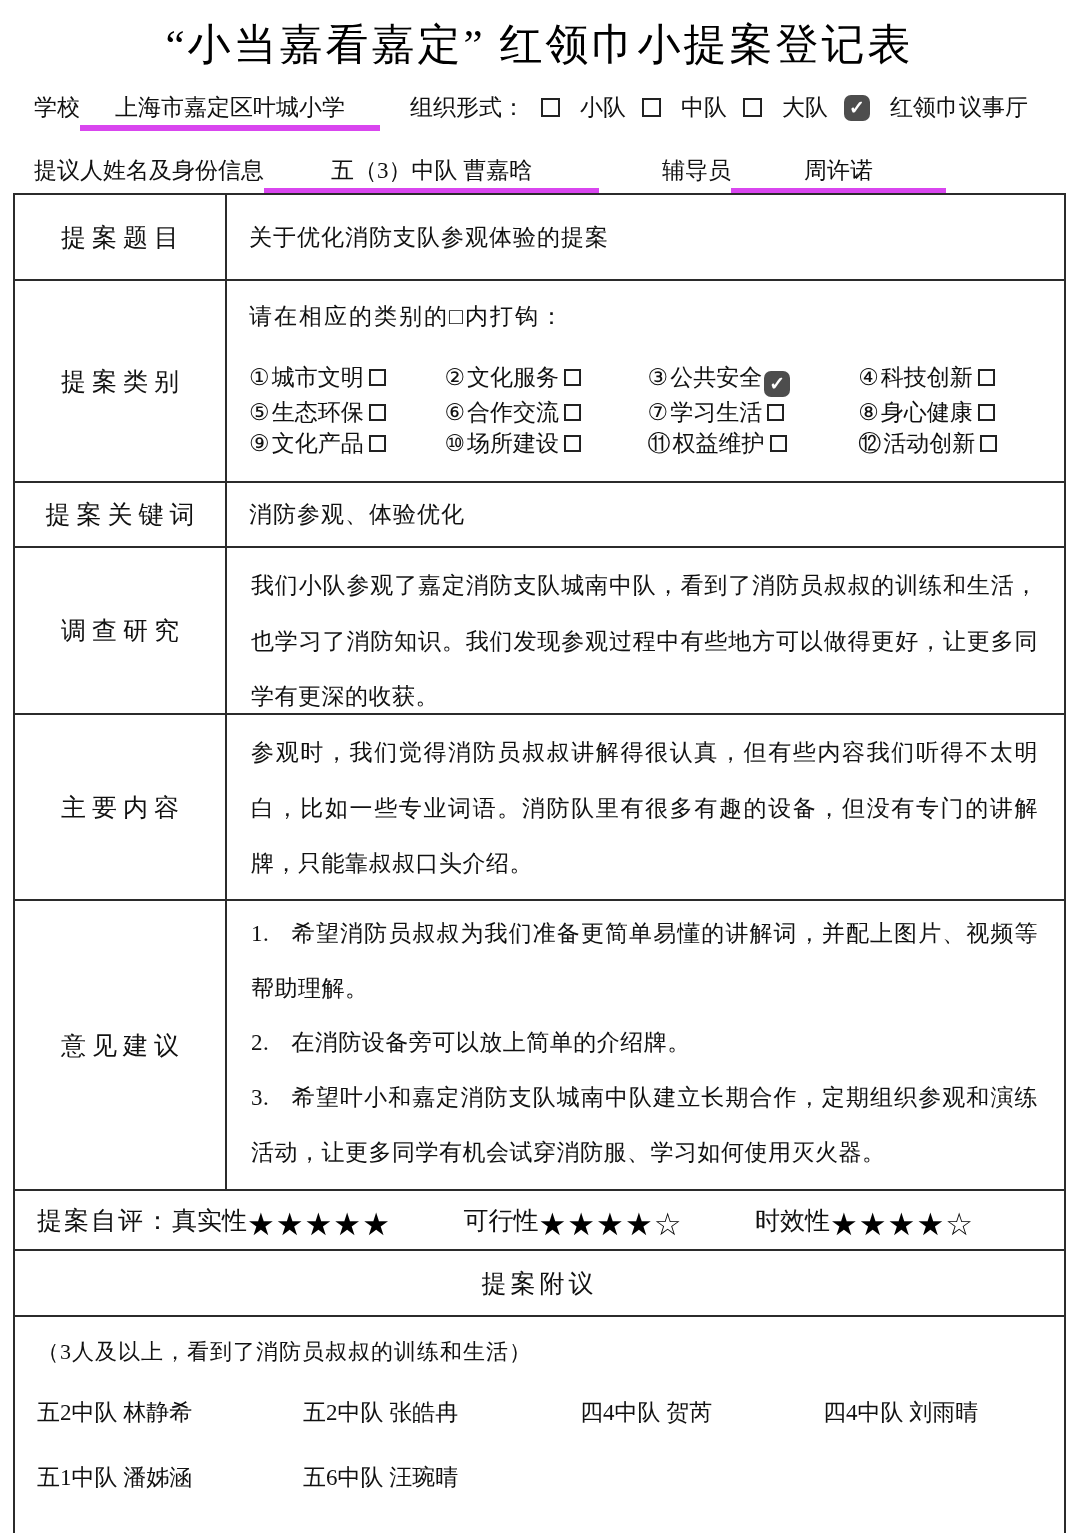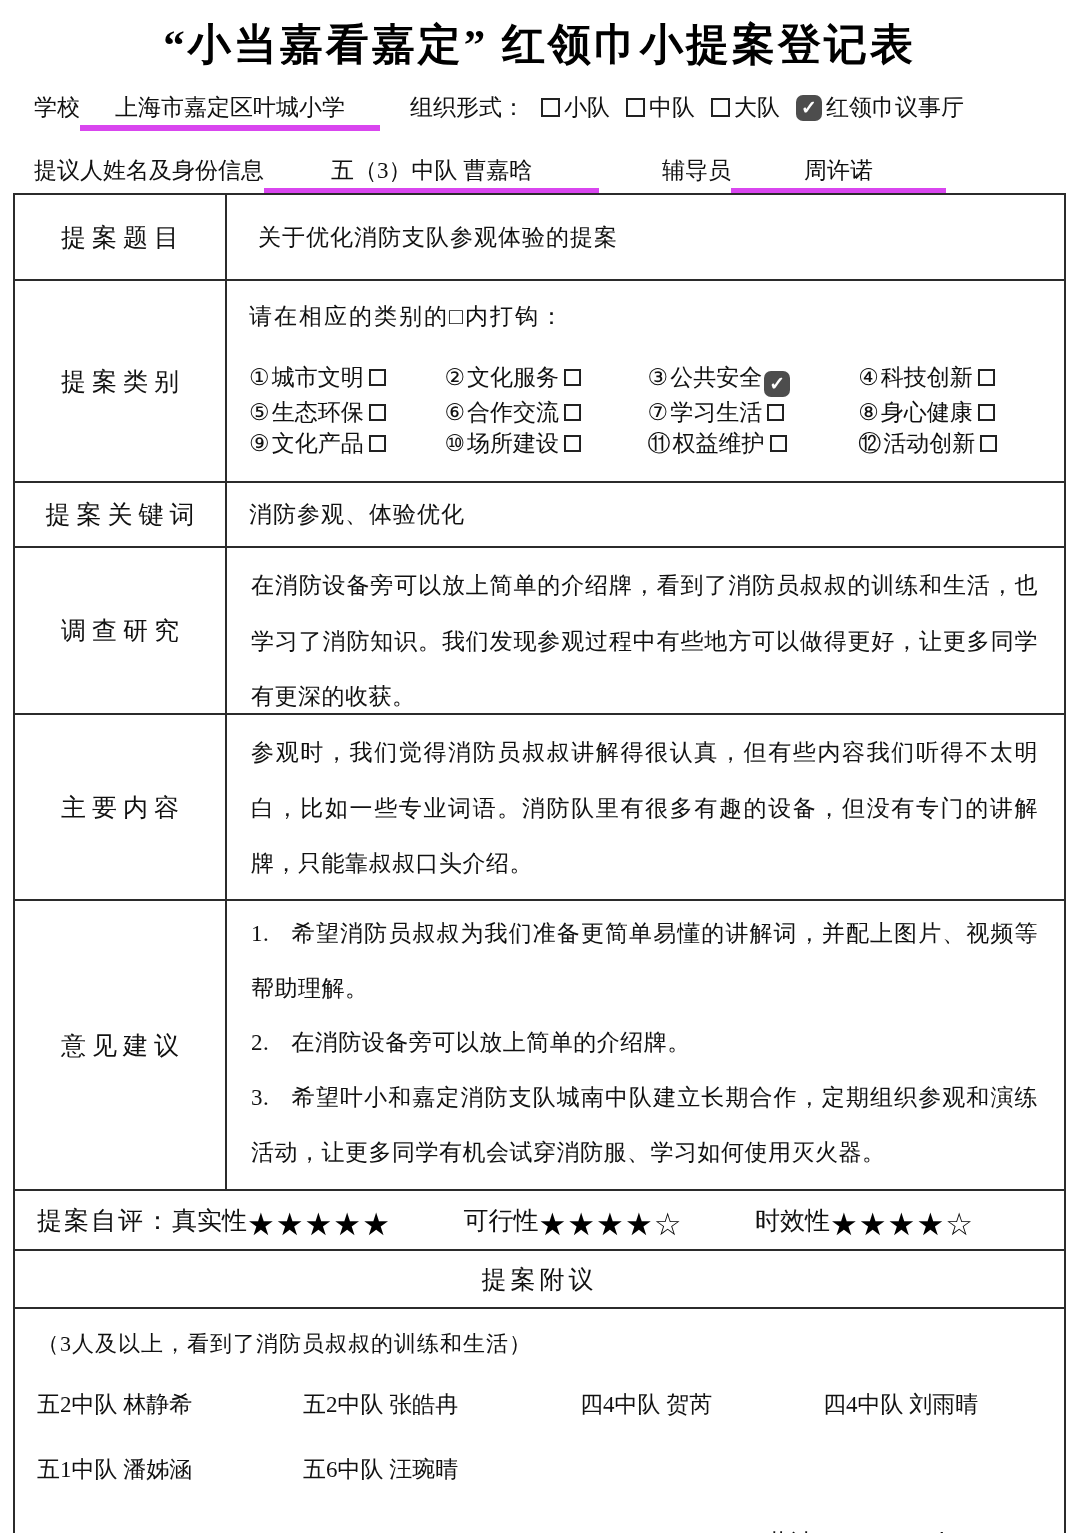--- a/index.html
+++ b/index.html
@@ -6,35 +6,35 @@
   html,body { background:#fff; }
   body {
     width:1079px; height:1533px; overflow:hidden;
     font-family:"Liberation Serif","DejaVu Serif",serif;
     color:#111;
   }
   .page { width:1079px; height:1533px; position:relative; background:#fff; }
 
   .title {
     text-align:center; padding-top:16px;
-    font-size:43px; font-weight:bold; letter-spacing:3px; color:#000;
+    font-size:43px; font-weight:normal; letter-spacing:3px; color:#000;
   }
 
   .hdr-line { display:flex; align-items:baseline; padding:0 34px; font-size:23px; }
   .hdr-line1 { margin-top:18px; }
   .hdr-line2 { margin-top:24px; }
   .u-line {
     display:inline-block; border-bottom:6px solid #d946ef;
     text-align:center; padding:0 6px 2px 6px;
   }
   .u-school  { min-width:300px; }
   .u-proposer{ min-width:335px; }
   .u-counselor{ min-width:215px; }
   .org-group { margin-left:30px; display:flex; align-items:flex-start; gap:16px; }
-  .org-opt   { display:flex; align-items:center; gap:4px; white-space:nowrap; }
+  .org-opt   { display:flex; align-items:center; gap:20px; white-space:nowrap; }
 
   
   .cb { display:inline-block; flex:none; }
   .cb-empty { width:19px; height:19px; border:2px solid #222; background:#fff; vertical-align:-2px; }
   .cb-checked {
     width:26px; height:26px; background:#4d4d4d; border-radius:7px;
     color:#fff; text-align:center; line-height:26px; font-size:19px; font-weight:bold;
     vertical-align:-5px;
   }
   .cb-checked::after { content:"✓"; }
@@ -49,21 +49,21 @@
   .t-row { display:flex; border-bottom:2px solid #2b2b2b; }
   .t-row:last-child { border-bottom:none; }
   .cell-label {
     width:212px; flex:none; border-right:2px solid #2b2b2b;
     display:flex; align-items:center; justify-content:center;
     font-size:25px; letter-spacing:6px; text-indent:6px;
   }
   .cell-content { flex:1; font-size:23px; }
 
   .r-title   { height:86px; }
-  .r-title .cell-content { display:flex; align-items:center; padding-left:31px; letter-spacing:1px; }
+  .r-title .cell-content { display:flex; align-items:center; padding-left:22px; letter-spacing:1px; }
 
   .r-category{ height:202px; }
   .r-category .cell-content { padding:20px 18px 0 22px; }
   .cat-instruction { letter-spacing:2px; }
   .cat-grid {
     margin-top:30px; display:grid;
     grid-template-columns:1.02fr 1.06fr 1.1fr 0.98fr;
     font-size:23px; white-space:nowrap;
   }
   .cat-num { margin-right:2px; }
@@ -86,21 +86,21 @@
   .rating-bar {
     flex:1; display:flex; align-items:center;
     padding:0 90px 0 22px; font-size:25px;
   }
   .rating-group { display:flex; align-items:center; }
   .rg-feasible { margin-left:auto; }
   .rg-timely   { margin-left:auto; }
   .rating-bar .lead { letter-spacing:2px; }
   .stars { font-size:31px; letter-spacing:1px; position:relative; top:4px; color:#000; }
 
-  .r-endhdr { height:58px; }
+  .r-endhdr { height:66px; }
   .r-endhdr .cell-content { display:flex; align-items:center; justify-content:center; font-size:25px; letter-spacing:4px; }
 
   .r-endorse { height:229px; }
   .r-endorse .cell-content { padding:20px 24px 0 22px; }
   .end-note { font-size:22px; letter-spacing:1px; }
   .name-grid {
     margin-top:30px; display:grid;
     grid-template-columns:266px 277px 243px 1fr;
     row-gap:34px; font-size:23px; white-space:nowrap;
   }
@@ -174,21 +174,21 @@
       </div>
     </div>
 
     <div class="t-row r-keywords">
       <div class="cell-label">提案关键词</div>
       <div class="cell-content">消防参观、体验优化</div>
     </div>
 
     <div class="t-row r-research">
       <div class="cell-label">调查研究</div>
-      <div class="cell-content">在消防设备旁可以放上简单的介绍牌，看到了消防员叔叔的训练和生活，也学习了消防知识。我们发现参观过程中有些地方可以做得更好，让更多同学有更深的收获。</div>
+      <div class="cell-content">我们小队参观了嘉定消防支队城南中队，看到了消防员叔叔的训练和生活，也学习了消防知识。我们发现参观过程中有些地方可以做得更好，让更多同学有更深的收获。</div>
     </div>
 
     <div class="t-row r-content">
       <div class="cell-label">主要内容</div>
       <div class="cell-content">参观时，我们觉得消防员叔叔讲解得很认真，但有些内容我们听得不太明白，比如一些专业词语。消防队里有很多有趣的设备，但没有专门的讲解牌，只能靠叔叔口头介绍。</div>
     </div>
 
     <div class="t-row r-suggest">
       <div class="cell-label">意见建议</div>
       <div class="cell-content">

